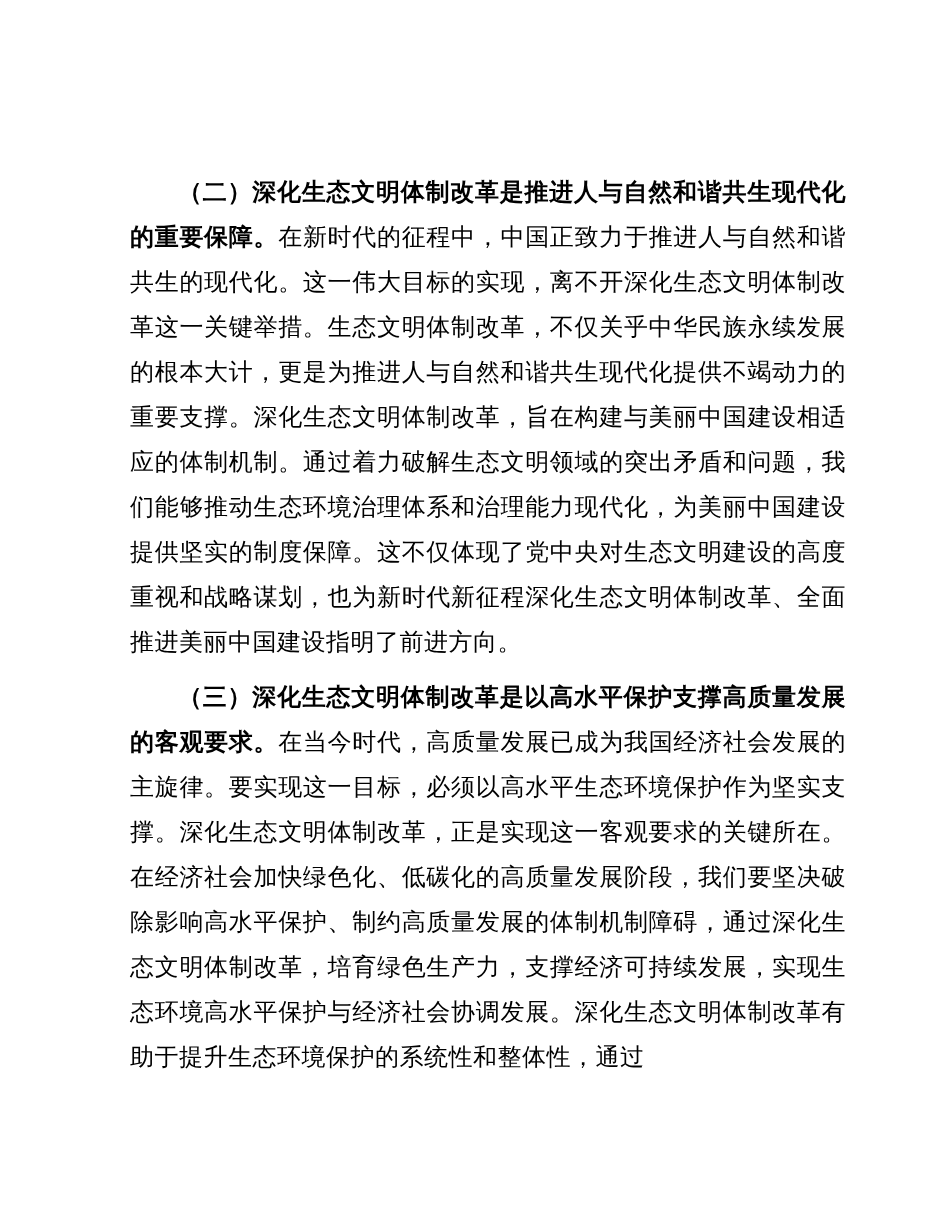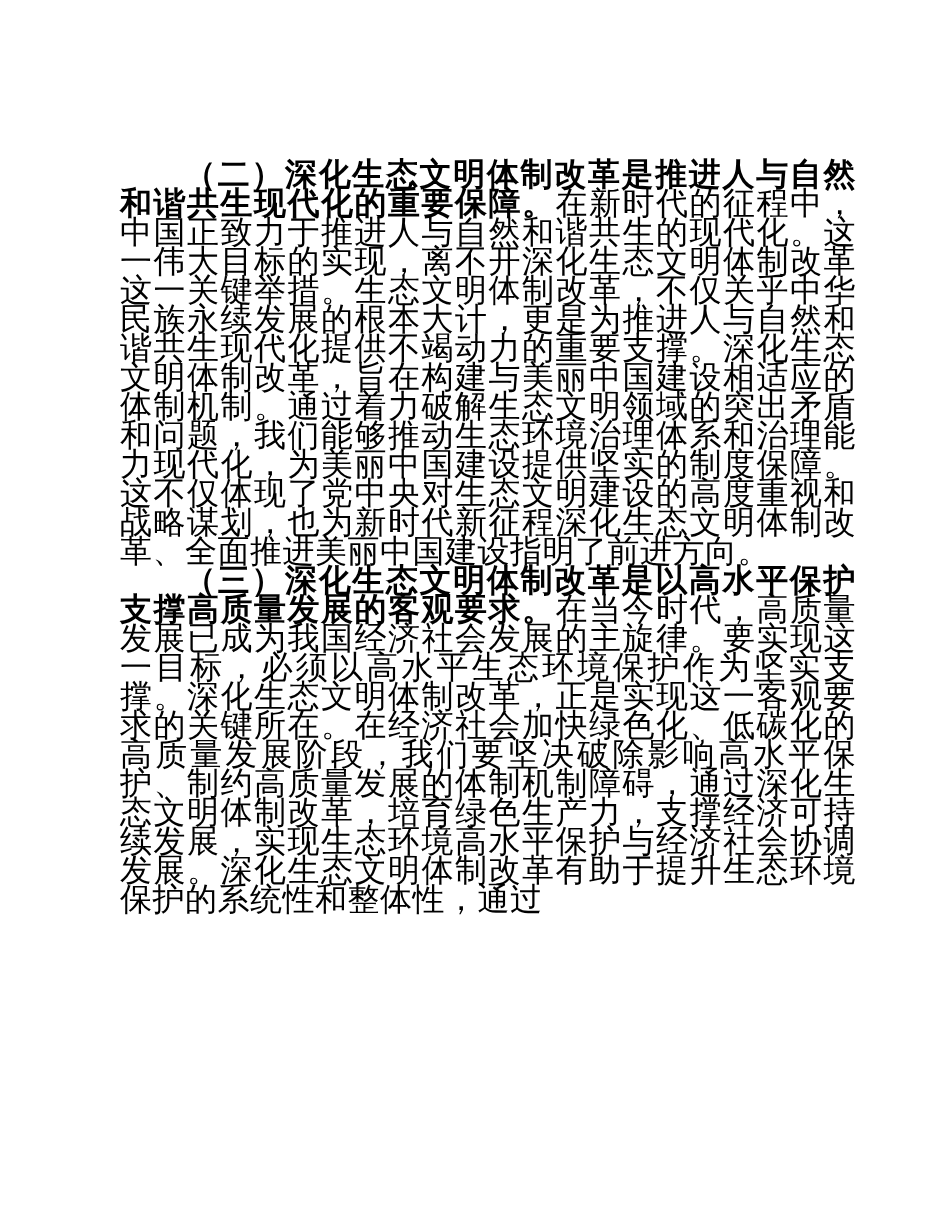--- a/index.html
+++ b/index.html
@@ -16,23 +16,23 @@
     font-family: "Liberation Serif", "DejaVu Serif", serif;
     color: #000000;
   }
   .doc-body {
     position: absolute;
     top: 160px;
     left: 120px;
     right: 94px;
   }
   .para {
-    margin: 0;
-    font-size: 32px;
-    line-height: 29px;
+    margin: 10px;
+    font-size: 24px;
+    line-height: 45px;
     text-align: justify;
     text-indent: 2em;
     letter-spacing: 0.5px;
     word-break: break-all;
   }
   .para-heading {
     font-weight: bold;
   }
   .para-body {
     font-weight: normal;

